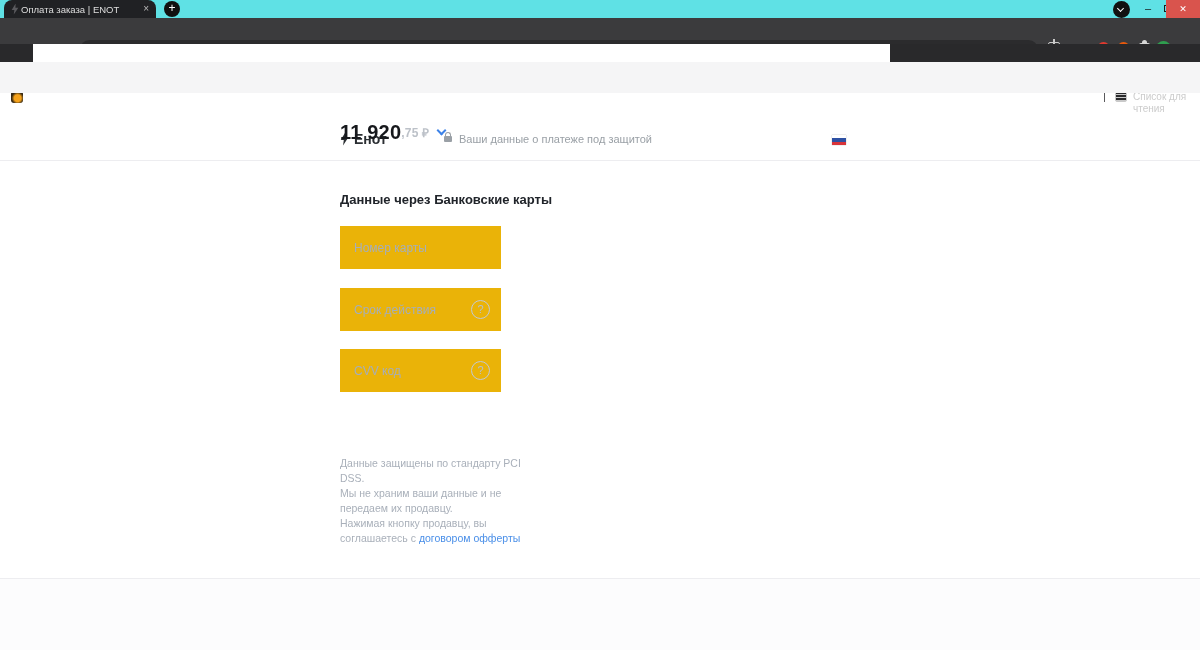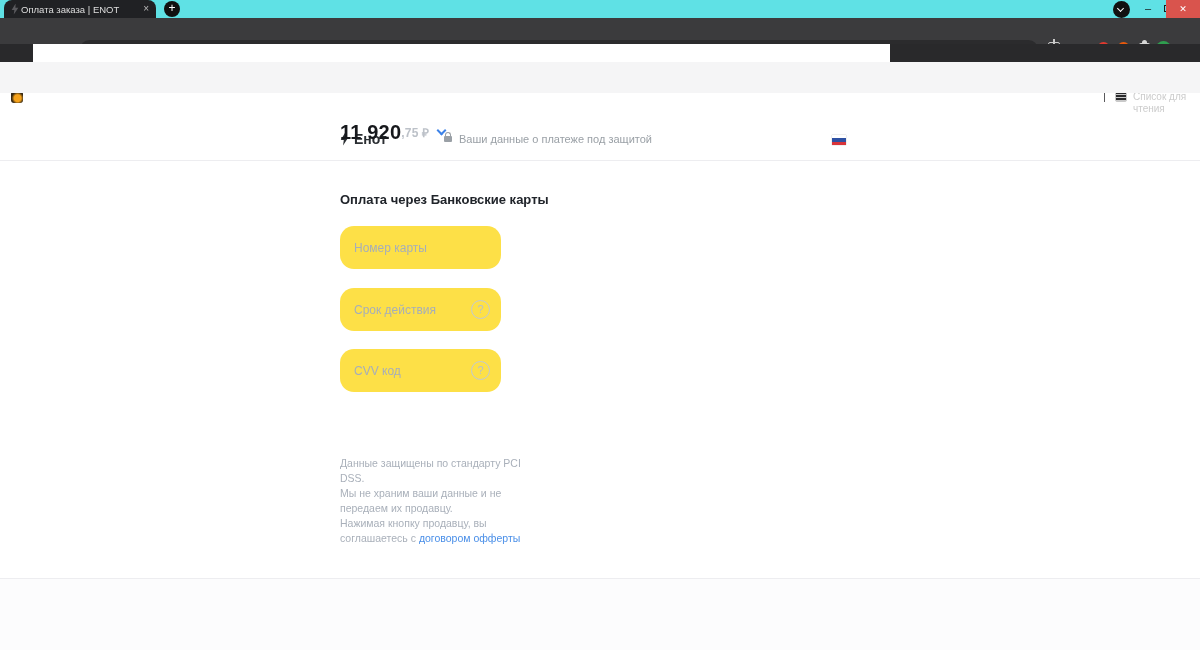--- a/index.html
+++ b/index.html
@@ -73,21 +73,21 @@
   .amount-row { left:340px; top:121px; display:flex; align-items:center; }
   .amount-main { font-size:20px; font-weight:700; color:#16181c; letter-spacing:.2px; }
   .amount-frac { font-size:12px; font-weight:700; color:#bcc1c8; letter-spacing:.2px; }
   .amount-chev { width:7px; height:7px; border-right:2px solid #3c82e8; border-bottom:2px solid #3c82e8;
                  transform:rotate(45deg); margin-left:9px; margin-top:-4px; }
   .divider { left:0; top:160px; width:1200px; height:1px; background:#ededf0; }
 
   .section-title { left:340px; top:192px; font-size:13px; font-weight:700; color:#20242a; }
 
   .field { left:340px; width:161px; height:43px; }
-  .field input { width:100%; height:100%; background:#fde047; border:none; border-radius:14px;
+  .field input { width:100%; height:100%; background:#eab308; border:none; border-radius:0;
                  padding:0 36px 0 14px; font-size:12px; color:#333; font-family:"Liberation Sans", sans-serif; outline:none; }
   .field input::placeholder { color:#a6aeb9; opacity:1; }
   .f1 { top:226px; } .f2 { top:288px; } .f3 { top:349px; }
   .help-badge { position:absolute; right:11px; top:12px; width:19px; height:19px; border:1.5px solid #c2c9d3;
                 border-radius:50%; color:#b7bfca; font-size:11px; text-align:center; line-height:17px; }
 
   .pay-btn { left:340px; top:411px; width:161px; height:33px; background:#1b6ce0; border:none; border-radius:6px;
              color:#fff; font-size:11.5px; font-weight:600; font-family:"Liberation Sans", sans-serif; text-align:center; line-height:33px; }
 
   .disclaimer { left:340px; top:456px; width:185px; font-size:10.5px; line-height:15px; color:#a9b0ba; }
@@ -159,21 +159,21 @@
     </div>
   </div>
 
   <div class="abs amount-row">
     <span class="amount-main">11 920</span>
     <span class="amount-frac">,75 ₽</span>
     <span class="amount-chev"></span>
   </div>
   <div class="abs divider"></div>
 
-  <div class="abs section-title">Оплата через Банковские карты</div>
+  <div class="abs section-title">Данные через Банковские карты</div>
 
   <div class="abs field f1">
     <input type="text" placeholder="Номер карты" style="">
   </div>
   <div class="abs field f2">
     <input type="text" placeholder="Срок действия" style="">
     <span class="help-badge">?</span>
   </div>
   <div class="abs field f3">
     <input type="text" placeholder="CVV код" style="">

